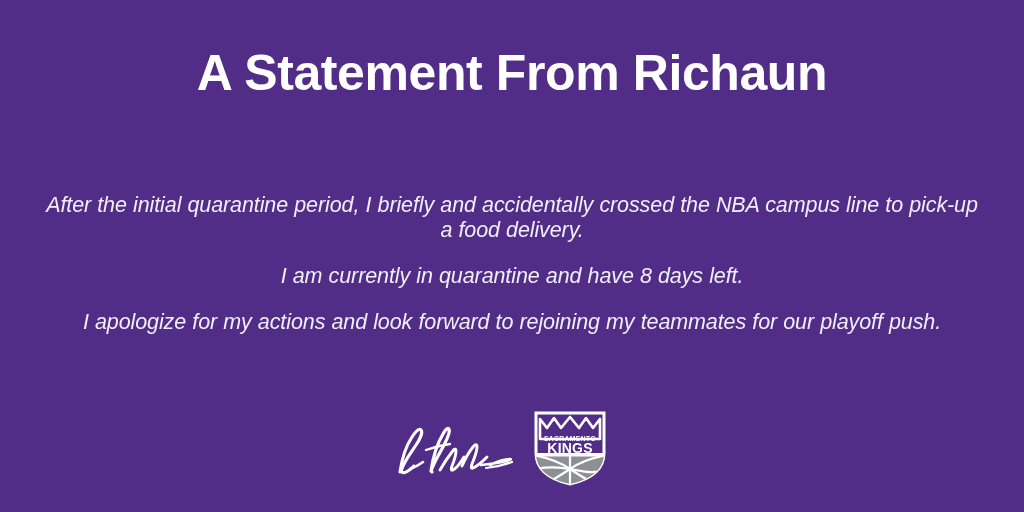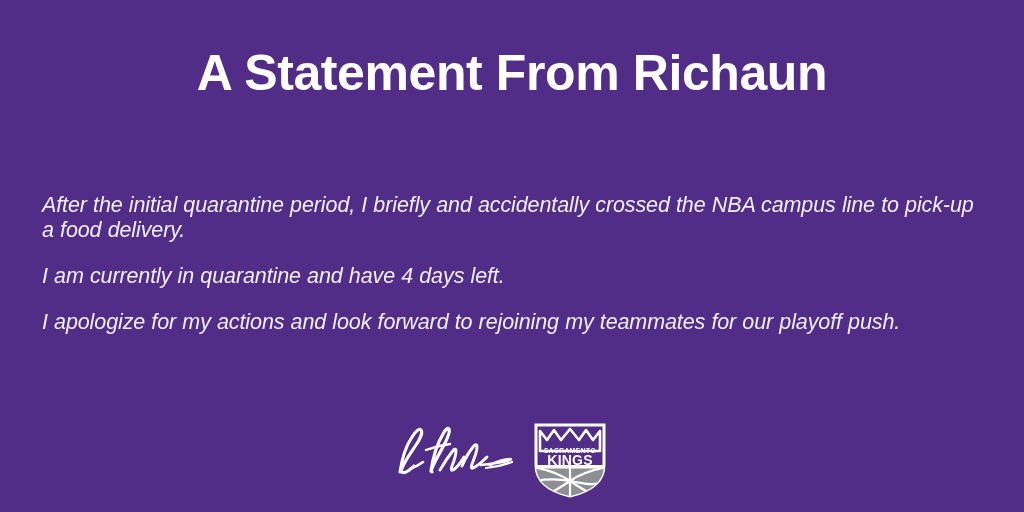--- a/index.html
+++ b/index.html
@@ -32,20 +32,21 @@
     line-height: 1.05;
     white-space: nowrap;
   }
 
   
   #statement {
     position: absolute;
     left: 42px;
     top: 193px;
     width: 940px;
+    text-align: center;
     color: #f2eef8;
   }
   .para {
     font-size: 21.5px;
     font-style: italic;
     font-weight: 400;
     line-height: 25px;
     letter-spacing: -0.1px;
     margin: 0 0 21px 0;
     word-spacing: 0.3px;
@@ -66,36 +67,36 @@
     left: 386px;
     top: 14px;
     width: 132px;
     height: 72px;
   }
   #signature svg { display: block; width: 132px; height: 72px; }
 
   #kings-logo {
     position: absolute;
     left: 532px;
-    top: 21px;
+    top: 9px;
     width: 76px;
     height: 78px;
   }
   #kings-logo svg { display: block; width: 76px; height: 78px; }
 </style>
 </head>
 <body>
 
 <div id="card">
 
   <div id="title">A Statement From Richaun</div>
 
   <div id="statement">
     <p class="para p1">After the initial quarantine period, I briefly and accidentally crossed the NBA campus line to pick-up a food delivery.</p>
-    <p class="para p2">I am currently in quarantine and have 4 days left.</p>
+    <p class="para p2">I am currently in quarantine and have 8 days left.</p>
     <p class="para p3">I apologize for my actions and look forward to rejoining my teammates for our playoff push.</p>
   </div>
 
   <div id="footer">
 
     <div id="signature">
       <svg viewBox="0 0 132 72" xmlns="http://www.w3.org/2000/svg" aria-hidden="true">
         <g fill="none" stroke="#ffffff" stroke-linecap="round" stroke-linejoin="round">
 
           <path d="M14 58 C16 44 20 32 26 23 C29 18 33 14 35 16 C37 18 34 25 30 31

